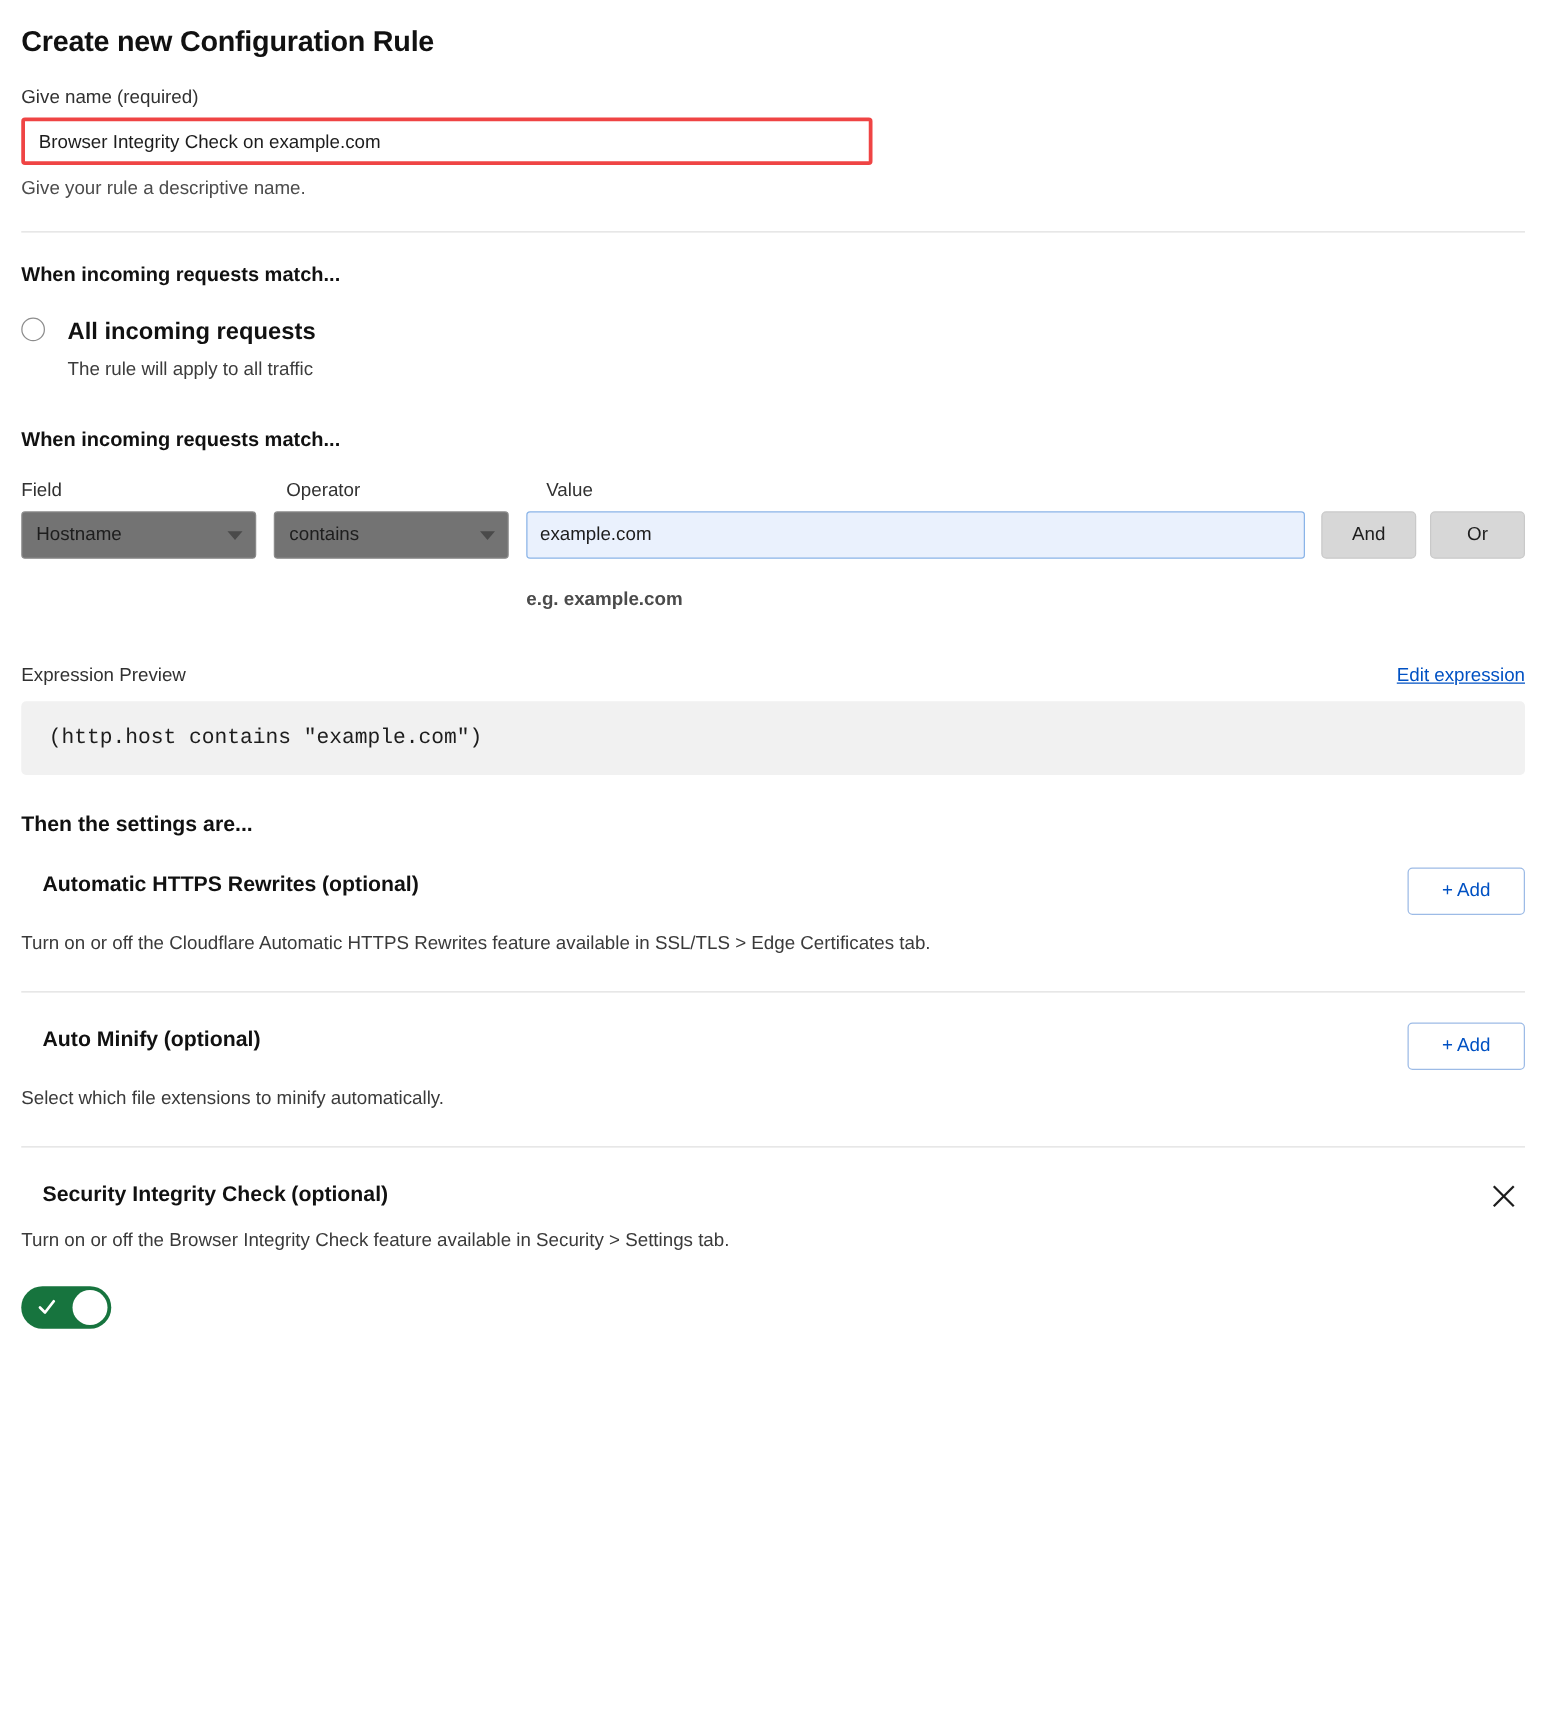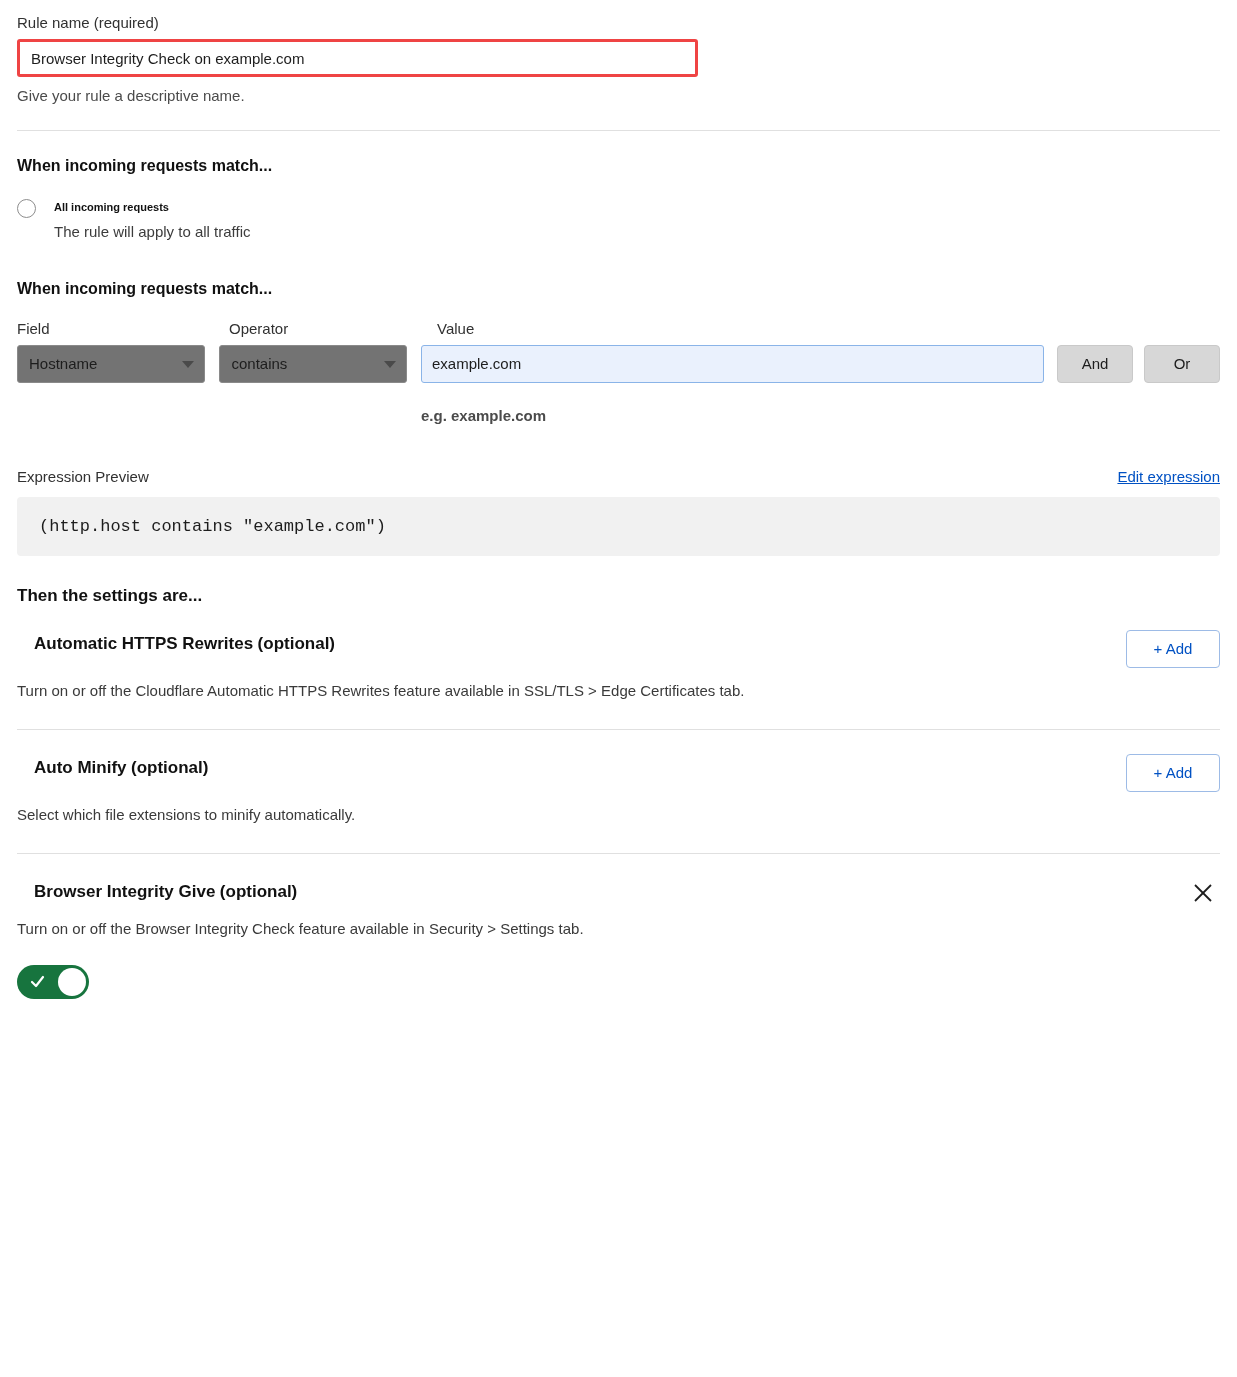--- a/index.html
+++ b/index.html
@@ -95,21 +95,21 @@
     height: 9px;
     margin-left: -4.5px;
     margin-top: -4.5px;
     border-radius: 50%;
     background: #1d1d1d;
   }
   .radio-text {
     margin-left: 18px;
   }
   .radio-title {
-    font-size: 11px;
+    font-size: 19px;
     font-weight: bold;
     color: #111;
     line-height: 1.45;
   }
   .radio-desc {
     font-size: 15px;
     color: #3c3c3c;
     margin-top: 5px;
     line-height: 1.4;
   }
@@ -295,23 +295,24 @@
     top: 9px;
     width: 15px;
     height: 15px;
   }
 </style>
 </head>
 <body>
 
 <div class="page">
 
+  <h1 class="page-title">Create new Configuration Rule</h1>
 
   <div>
-    <div class="field-label">Rule name (required)</div>
+    <div class="field-label">Give name (required)</div>
     <input class="text-input" type="text" value="Browser Integrity Check on example.com" style="">
     <div class="help-text">Give your rule a descriptive name.</div>
   </div>
 
   <hr class="divider">
 
   <h3 class="sub-title">When incoming requests match...</h3>
 
   <div class="radio-row">
     <span class="radio"></span>
@@ -383,21 +384,21 @@
       <button class="add-btn">+ Add</button>
     </div>
     <div class="setting-desc">Select which file extensions to minify automatically.</div>
   </div>
 
   <hr class="setting-divider">
 
   <div class="setting">
     <div class="setting-head">
       <div>
-        <span class="setting-name">Browser Integrity Give</span>
+        <span class="setting-name">Security Integrity Check</span>
         <span class="setting-name opt">(optional)</span>
       </div>
       <span class="close-x">
         <svg width="26" height="26" viewBox="0 0 26 26" aria-hidden="true">
           <line x1="5" y1="5" x2="21" y2="21" stroke="#1d1d1d" stroke-width="1.8"></line>
           <line x1="21" y1="5" x2="5" y2="21" stroke="#1d1d1d" stroke-width="1.8"></line>
         </svg>
       </span>
     </div>
     <div class="setting-desc">Turn on or off the Browser Integrity Check feature available in Security &gt; Settings tab.</div>

